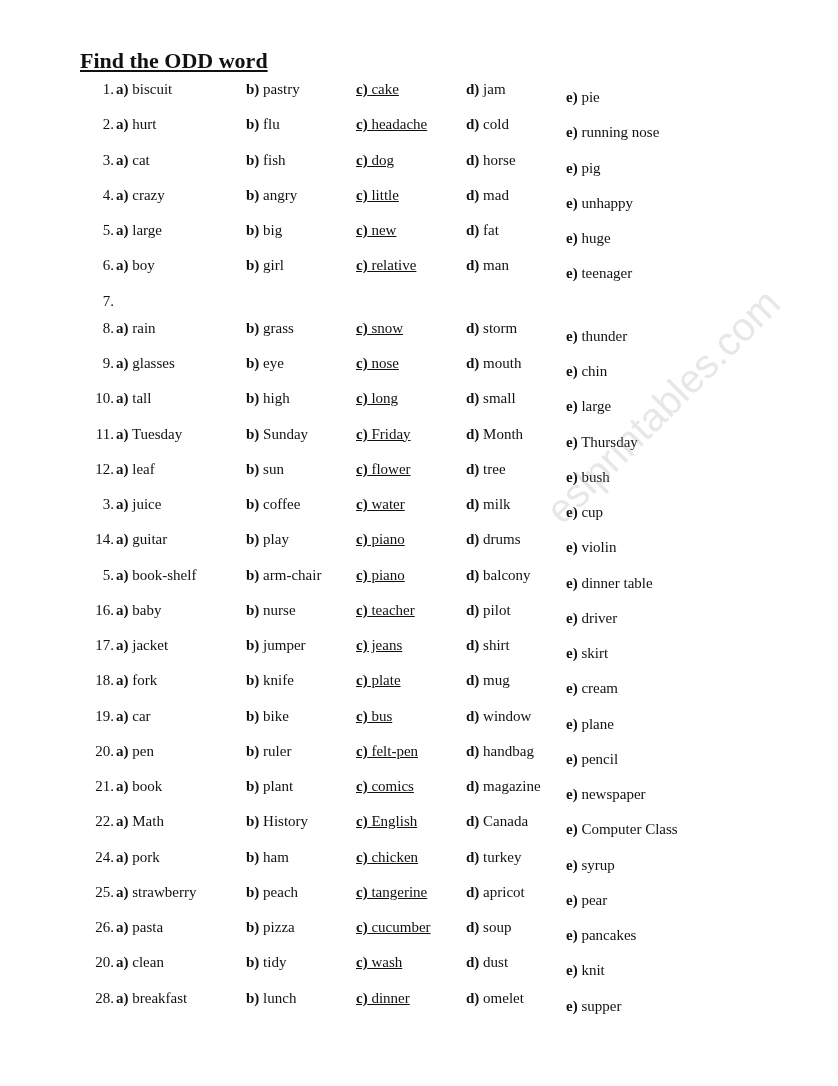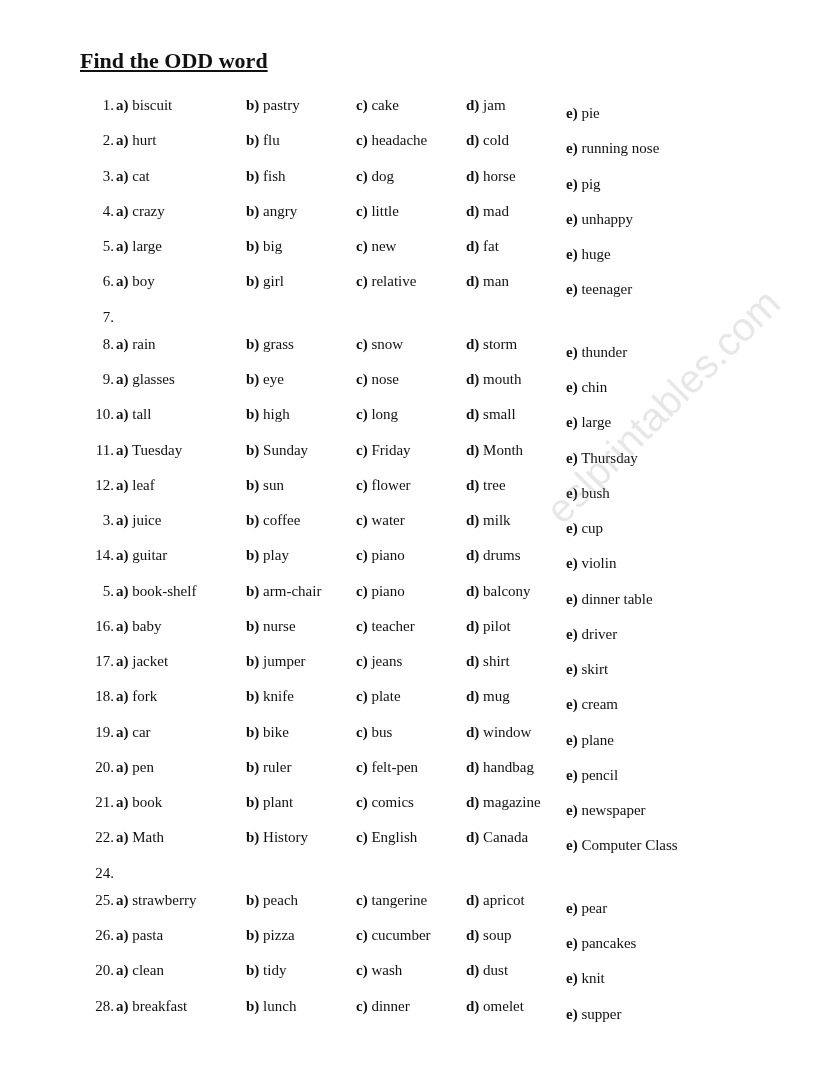--- a/index.html
+++ b/index.html
@@ -10,21 +10,21 @@
       color: #111;
       width: 838px;
       min-height: 1086px;
       padding: 48px 60px 48px 80px;
       position: relative;
     }
     h1 {
       font-size: 22px;
       font-weight: bold;
       text-decoration: underline;
-      margin-bottom: 20px;
+      margin-bottom: 4px;
       font-family: 'Times New Roman', Times, serif;
     }
     .question-list {
       list-style: none;
     }
     .question-item {
       display: flex;
       align-items: baseline;
       margin-bottom: 4px;
       line-height: 1.55;
@@ -41,21 +41,21 @@
       gap: 0;
     }
     .opt {
       display: inline-block;
     }
     .opt-label {
       font-weight: bold;
     }
     .opt-a { min-width: 130px; }
     .opt-b { min-width: 110px; }
-    .opt-c { min-width: 110px; }
+    .opt-c { min-width: 110px; text-decoration: underline; }
     .opt-d { min-width: 100px; }
     .opt-e { min-width: auto; margin-top: 8px; }
 
     
     .watermark {
       position: absolute;
       top: 380px;
       right: 20px;
       font-size: 40px;
       color: rgba(160,160,160,0.25);
@@ -283,20 +283,27 @@
     <span class="q-options">
       <span class="opt opt-a"><span class="opt-label">a)</span> Math</span>
       <span class="opt opt-b"><span class="opt-label">b)</span> History</span>
       <span class="opt opt-c"><span class="opt-label">c)</span> English</span>
       <span class="opt opt-d"><span class="opt-label">d)</span> Canada</span>
       <span class="opt opt-e"><span class="opt-label">e)</span> Computer Class</span>
     </span>
   </li>
     <li class="question-item">
     <span class="q-num">24.</span>
+    <span class="q-options">
+      <span class="opt opt-a"><span class="opt-label">a)</span> pork</span>
+      <span class="opt opt-b"><span class="opt-label">b)</span> ham</span>
+      <span class="opt opt-c"><span class="opt-label">c)</span> chicken</span>
+      <span class="opt opt-d"><span class="opt-label">d)</span> turkey</span>
+      <span class="opt opt-e"><span class="opt-label">e)</span> syrup</span>
+    </span>
   </li>
     <li class="question-item">
     <span class="q-num">25.</span>
     <span class="q-options">
       <span class="opt opt-a"><span class="opt-label">a)</span> strawberry</span>
       <span class="opt opt-b"><span class="opt-label">b)</span> peach</span>
       <span class="opt opt-c"><span class="opt-label">c)</span> tangerine</span>
       <span class="opt opt-d"><span class="opt-label">d)</span> apricot</span>
       <span class="opt opt-e"><span class="opt-label">e)</span> pear</span>
     </span>

